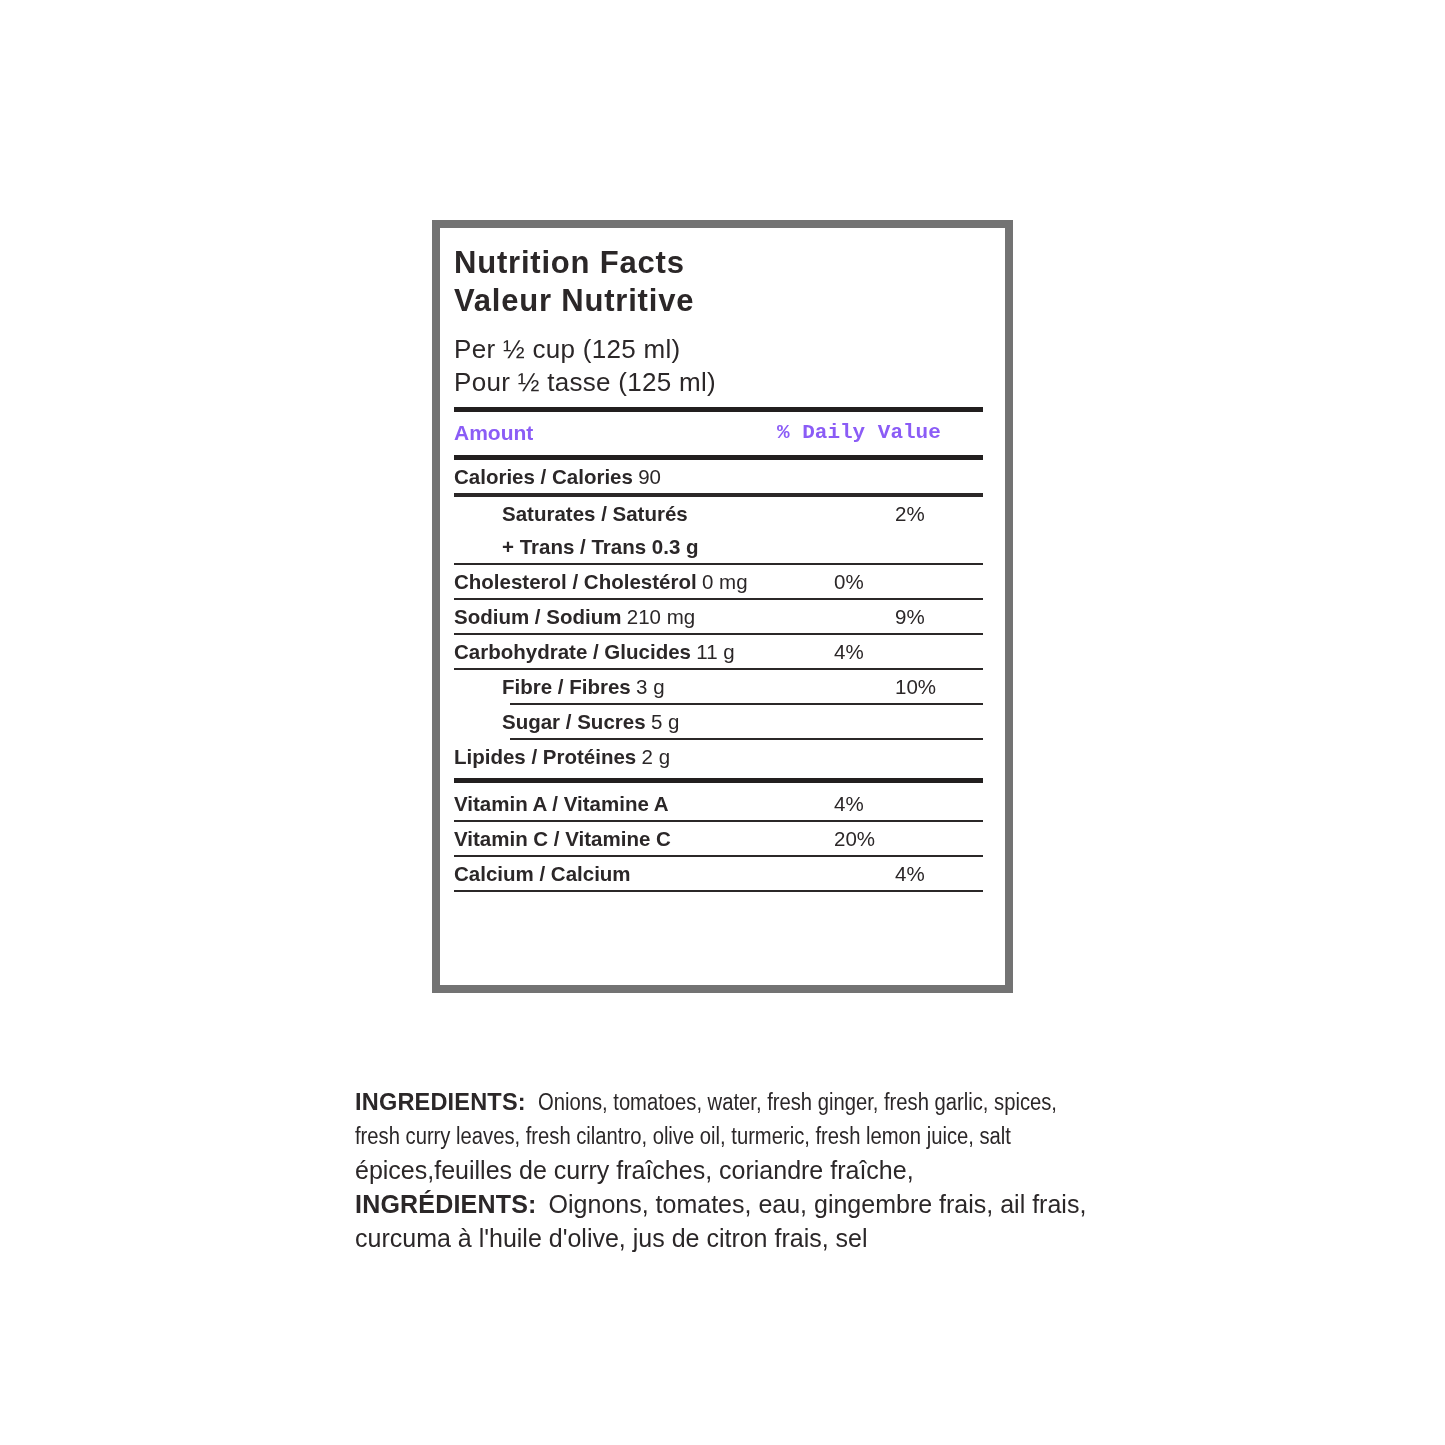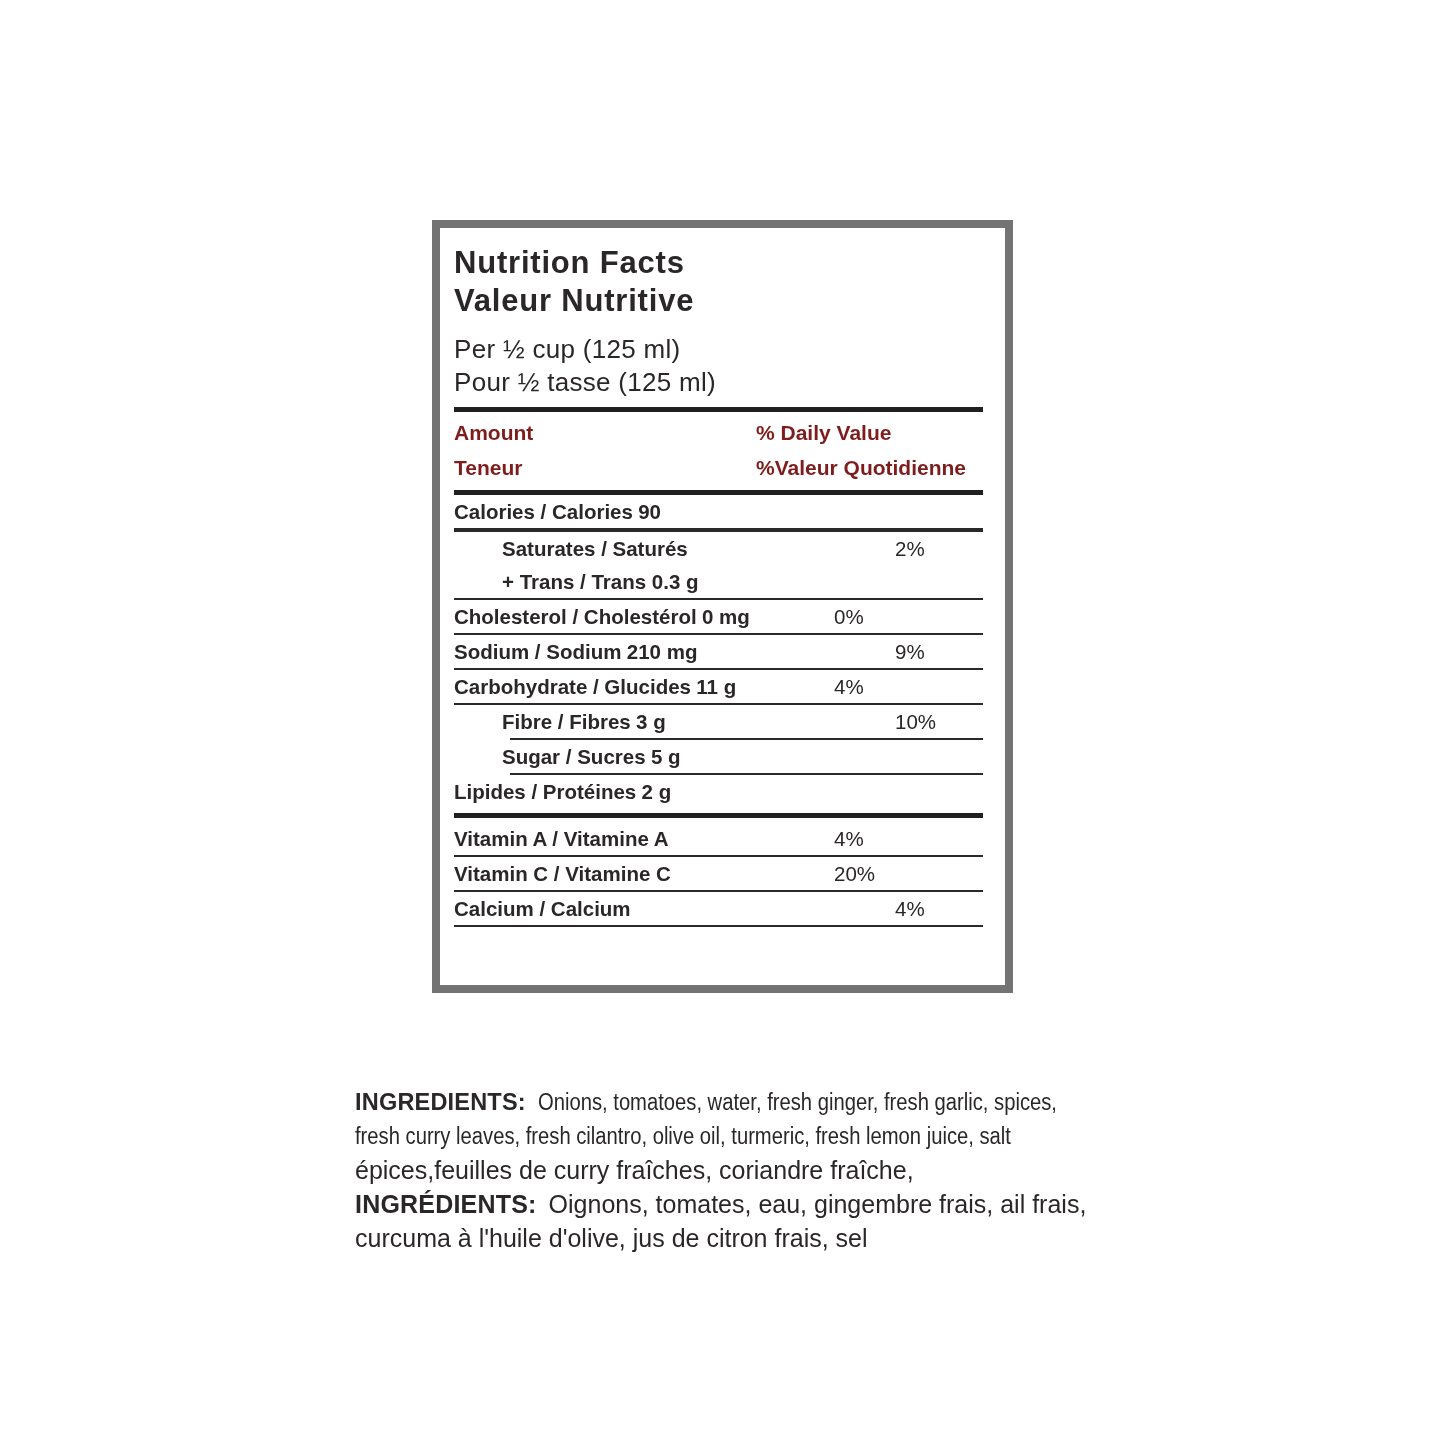--- a/index.html
+++ b/index.html
@@ -42,35 +42,35 @@
   }
   .nf-serving.first { margin-top: 13px; }
   .rule-thick { height: 5px; background: #221f1f; }
   .rule-hdr { margin-top: 8px; }
   .amt-hdr { position: relative; padding: 3px 0 5px 0; }
   .amt-line {
     position: relative;
     font-size: 21px;
     font-weight: 700;
     line-height: 35px;
-    color: #7f1d1d;
-  }
-  .amt-right { position: absolute; left: 302px; top: 0; }
+    color: #8b5cf6;
+  }
+  .amt-right { position: absolute; left: 323px; top: 0; font-family: Liberation Mono, monospace; }
 
   .rows { margin-top: 0; }
   .row {
     position: relative;
     height: 33px;
     line-height: 33px;
     font-size: 20.5px;
     color: #2b2728;
     white-space: nowrap;
   }
   .row .nm-b { font-weight: 700; }
-  .row .nm-v { font-weight: 700; margin-left: 0.26em; }
+  .row .nm-v { font-weight: 400; margin-left: 0.26em; }
   .row.indent { padding-left: 48px; }
   .pct { position: absolute; top: 0; font-weight: 400; }
   .pct.c1 { left: 380px; }
   .pct.c2 { left: 441px; }
   .rl { height: 2px; background: #2b2828; }
   .rl.ind { margin-left: 56px; }
   .rl.big { height: 5px; background: #221f1f; margin: 5px 0 4px 0; }
 
   
   .ingredients {
@@ -108,24 +108,20 @@
     <div class="nf-serving first">Per ½ cup (125 ml)</div>
     <div class="nf-serving">Pour ½ tasse (125 ml)</div>
 
     <div class="rule-thick rule-hdr"></div>
 
     <div class="amt-hdr">
       <div class="amt-line">
         <span>Amount</span>
         <span class="amt-right">% Daily Value</span>
       </div>
-      <div class="amt-line">
-        <span>Teneur</span>
-        <span class="amt-right">%Valeur Quotidienne</span>
-      </div>
     </div>
 
     <div class="rule-thick"></div>
 
     <div class="rows">
 
       <div class="row">
         <span class="nm-b">Calories / Calories</span><span class="nm-v">90</span>
       </div>
       <div class="rl"></div>

